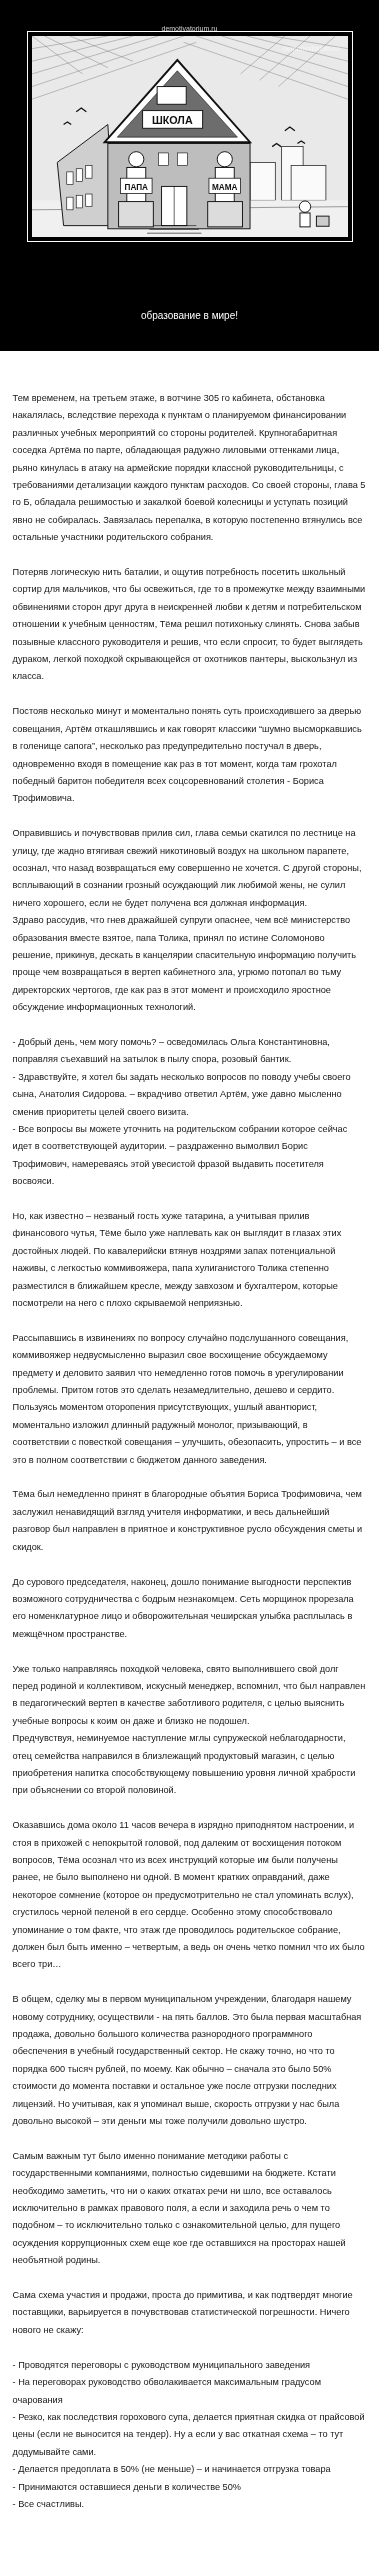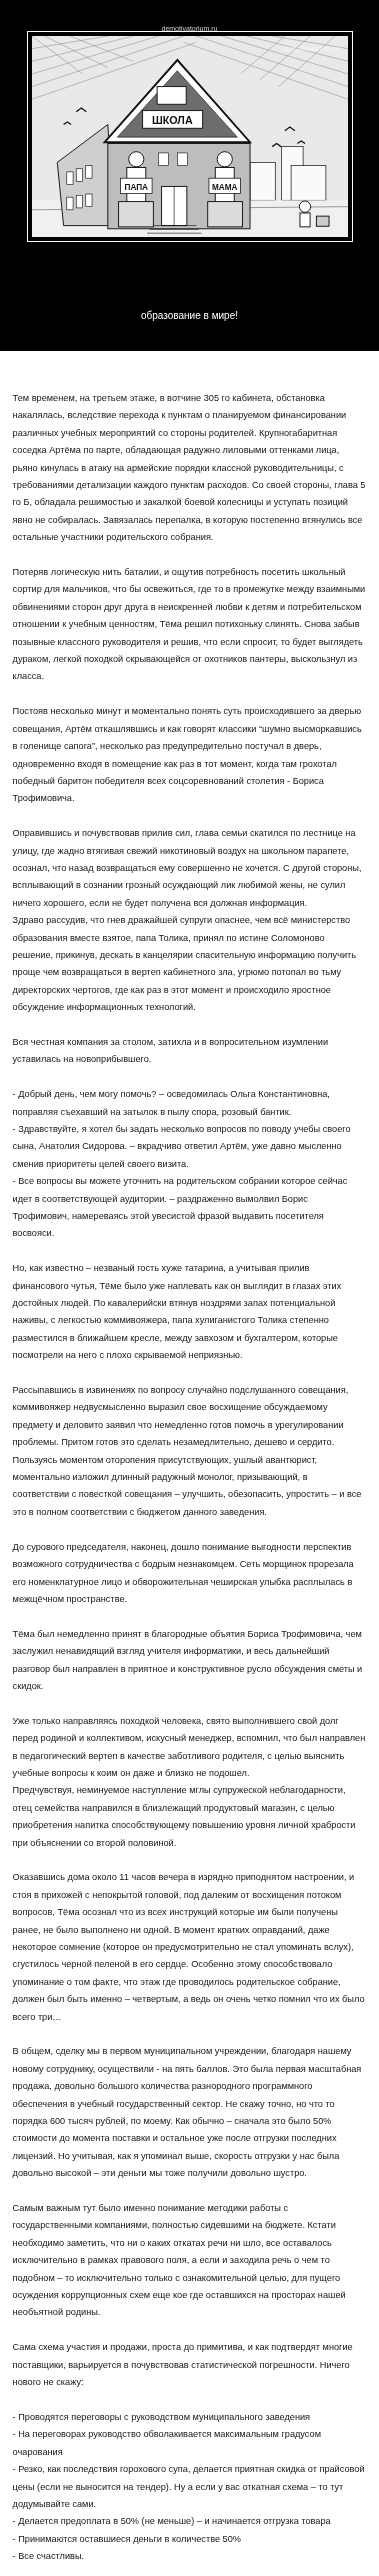--- a/index.html
+++ b/index.html
@@ -104,28 +104,27 @@
     </div>
     <div class="subtitle">образование в мире!</div>
   </div>
 
   <div class="article">
     <p>Тем временем, на третьем этаже, в вотчине 305 го кабинета, обстановка накалялась, вследствие перехода к пунктам о планируемом финансировании различных учебных мероприятий со стороны родителей. Крупногабаритная соседка Артёма по парте, обладающая радужно лиловыми оттенками лица, рьяно кинулась в атаку на армейские порядки классной руководительницы, с требованиями детализации каждого пунктам расходов. Со своей стороны, глава 5 го Б, обладала решимостью и закалкой боевой колесницы и уступать позиций явно не собиралась. Завязалась перепалка, в которую постепенно втянулись все остальные участники родительского собрания.</p>
     <p>Потеряв логическую нить баталии, и ощутив потребность посетить школьный сортир для мальчиков, что бы освежиться, где то в промежутке между взаимными обвинениями сторон друг друга в неискренней любви к детям и потребительском отношении к учебным ценностям, Тёма решил потихоньку слинять. Снова забыв позывные классного руководителя и решив, что если спросит, то будет выглядеть дураком, легкой походкой скрывающейся от охотников пантеры, выскользнул из класса.</p>
     <p>Постояв несколько минут и моментально понять суть происходившего за дверью совещания, Артём откашлявшись и как говорят классики “шумно высморкавшись в голенище сапога”, несколько раз предупредительно постучал в дверь, одновременно входя в помещение как раз в тот момент, когда там грохотал победный баритон победителя всех соцсоревнований столетия - Бориса Трофимовича.</p>
     <p>Оправившись и почувствовав прилив сил, глава семьи скатился по лестнице на улицу, где жадно втягивая свежий никотиновый воздух на школьном парапете, осознал, что назад возвращаться ему совершенно не хочется. С другой стороны, всплывающий в сознании грозный осуждающий лик любимой жены, не сулил ничего хорошего, если не будет получена вся должная информация.
 Здраво рассудив, что гнев дражайшей супруги опаснее, чем всё министерство образования вместе взятое, папа Толика, принял по истине Соломоново решение, прикинув, дескать в канцелярии спасительную информацию получить проще чем возвращаться в вертеп кабинетного зла, угрюмо потопал во тьму директорских чертогов, где как раз в этот момент и происходило яростное обсуждение информационных технологий.</p>
-    <p>Вся честная компания за столом, затихла и в вопросительном изумлении уставилась на новоприбывшего.</p>
     <p>- Добрый день, чем могу помочь? – осведомилась Ольга Константиновна, поправляя съехавший на затылок в пылу спора, розовый бантик.
 - Здравствуйте, я хотел бы задать несколько вопросов по поводу учебы своего сына, Анатолия Сидорова. – вкрадчиво ответил Артём, уже давно мысленно сменив приоритеты целей своего визита.
 - Все вопросы вы можете уточнить на родительском собрании которое сейчас идет в соответствующей аудитории. – раздраженно вымолвил Борис Трофимович, намереваясь этой увесистой фразой выдавить посетителя восвояси.</p>
     <p>Но, как известно – незваный гость хуже татарина, а учитывая прилив финансового чутья, Тёме было уже наплевать как он выглядит в глазах этих достойных людей. По кавалерийски втянув ноздрями запах потенциальной наживы, с легкостью коммивояжера, папа хулиганистого Толика степенно разместился в ближайшем кресле, между завхозом и бухгалтером, которые посмотрели на него с плохо скрываемой неприязнью.</p>
     <p>Рассыпавшись в извинениях по вопросу случайно подслушанного совещания, коммивояжер недвусмысленно выразил свое восхищение обсуждаемому предмету и деловито заявил что немедленно готов помочь в урегулировании проблемы. Притом готов это сделать незамедлительно, дешево и сердито. Пользуясь моментом оторопения присутствующих, ушлый авантюрист, моментально изложил длинный радужный монолог, призывающий, в соответствии с повесткой совещания – улучшить, обезопасить, упростить – и все это в полном соответствии с бюджетом данного заведения.</p>
+    <p>Тёма был немедленно принят в благородные объятия Бориса Трофимовича, чем заслужил ненавидящий взгляд учителя информатики, и весь дальнейший разговор был направлен в приятное и конструктивное русло обсуждения сметы и скидок.</p>
     <p>До сурового председателя, наконец, дошло понимание выгодности перспектив возможного сотрудничества с бодрым незнакомцем. Сеть морщинок прорезала его номенклатурное лицо и обворожительная чеширская улыбка расплылась в межщёчном пространстве.</p>
-    <p>Тёма был немедленно принят в благородные объятия Бориса Трофимовича, чем заслужил ненавидящий взгляд учителя информатики, и весь дальнейший разговор был направлен в приятное и конструктивное русло обсуждения сметы и скидок.</p>
     <p>Уже только направляясь походкой человека, свято выполнившего свой долг перед родиной и коллективом, искусный менеджер, вспомнил, что был направлен в педагогический вертеп в качестве заботливого родителя, с целью выяснить учебные вопросы к коим он даже и близко не подошел.
 Предчувствуя, неминуемое наступление мглы супружеской неблагодарности, отец семейства направился в близлежащий продуктовый магазин, с целью приобретения напитка способствующему повышению уровня личной храбрости при объяснении со второй половиной.</p>
     <p>Оказавшись дома около 11 часов вечера в изрядно приподнятом настроении, и стоя в прихожей с непокрытой головой, под далеким от восхищения потоком вопросов, Тёма осознал что из всех инструкций которые им были получены ранее, не было выполнено ни одной. В момент кратких оправданий, даже некоторое сомнение (которое он предусмотрительно не стал упоминать вслух), сгустилось черной пеленой в его сердце. Особенно этому способствовало упоминание о том факте, что этаж где проводилось родительское собрание, должен был быть именно – четвертым, а ведь он очень четко помнил что их было всего три…</p>
     <p>В общем, сделку мы в первом муниципальном учреждении, благодаря нашему новому сотруднику, осуществили - на пять баллов. Это была первая масштабная продажа, довольно большого количества разнородного программного обеспечения в учебный государственный сектор. Не скажу точно, но что то порядка 600 тысяч рублей, по моему. Как обычно – сначала это было 50% стоимости до момента поставки и остальное уже после отгрузки последних лицензий. Но учитывая, как я упоминал выше, скорость отгрузки у нас была довольно высокой – эти деньги мы тоже получили довольно шустро.</p>
     <p>Самым важным тут было именно понимание методики работы с государственными компаниями, полностью сидевшими на бюджете. Кстати необходимо заметить, что ни о каких откатах речи ни шло, все оставалось исключительно в рамках правового поля, а если и заходила речь о чем то подобном – то исключительно только с ознакомительной целью, для пущего осуждения коррупционных схем еще кое где оставшихся на просторах нашей необъятной родины.</p>
     <p>Сама схема участия и продажи, проста до примитива, и как подтвердят многие поставщики, варьируется в почувствовав статистической погрешности. Ничего нового не скажу:</p>
     <p>- Проводятся переговоры с руководством муниципального заведения
 - На переговорах руководство обволакивается максимальным градусом очарования
 - Резко, как последствия горохового супа, делается приятная скидка от прайсовой цены (если не выносится на тендер). Ну а если у вас откатная схема – то тут додумывайте сами.
 - Делается предоплата в 50% (не меньше) – и начинается отгрузка товара

